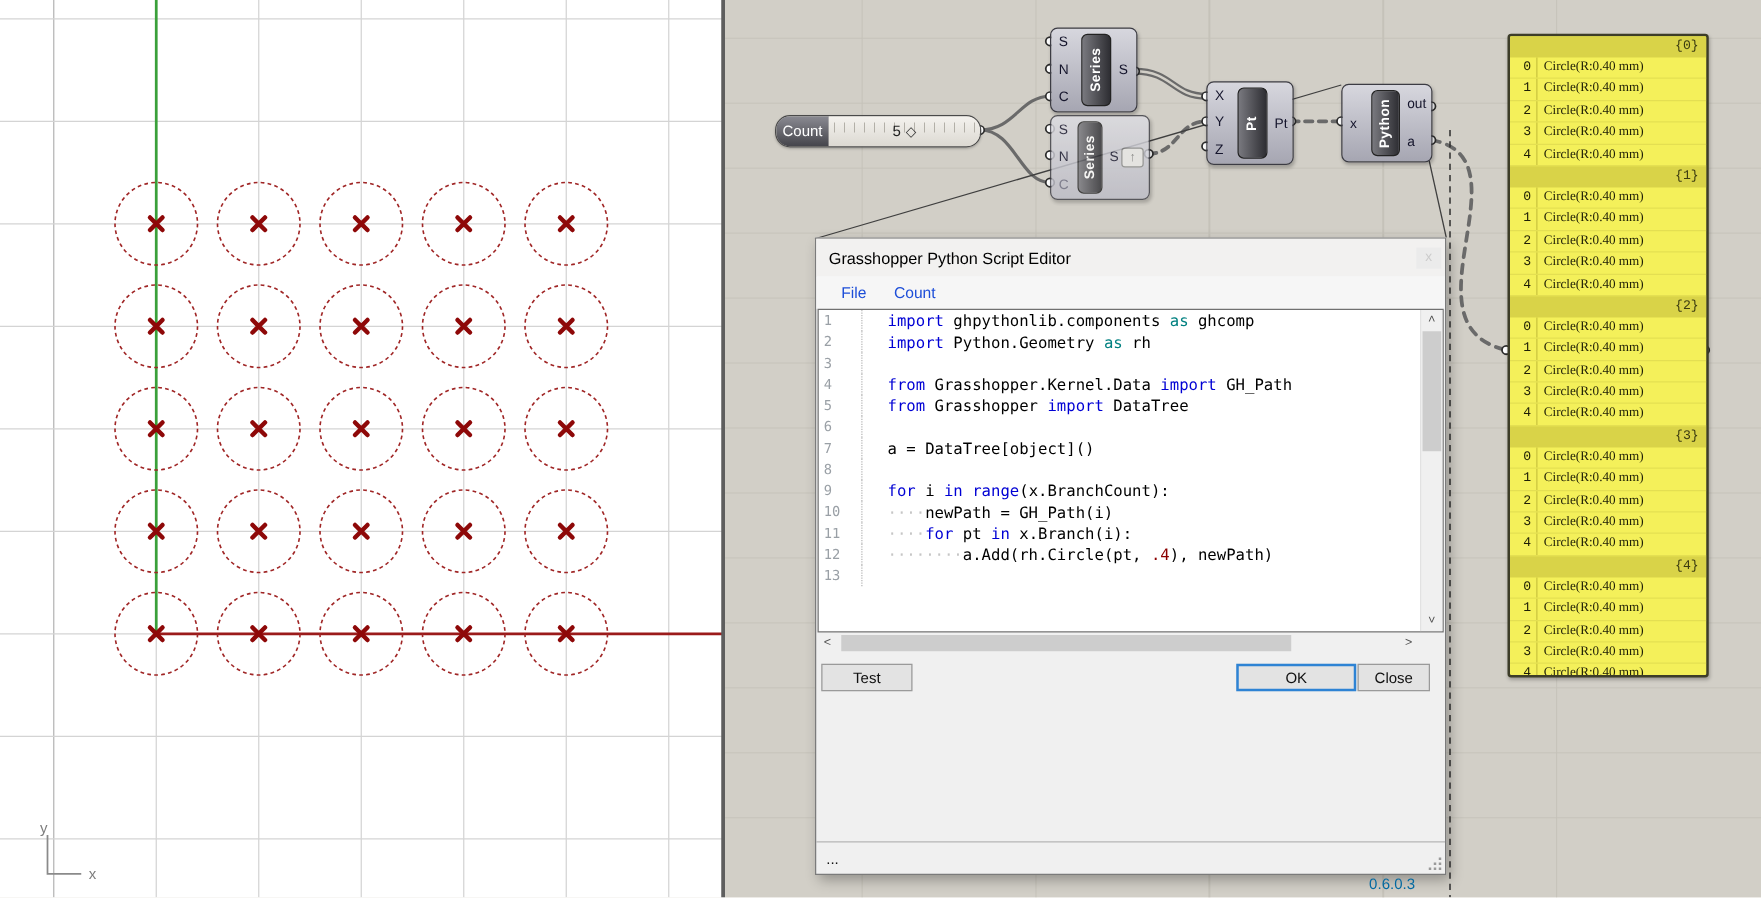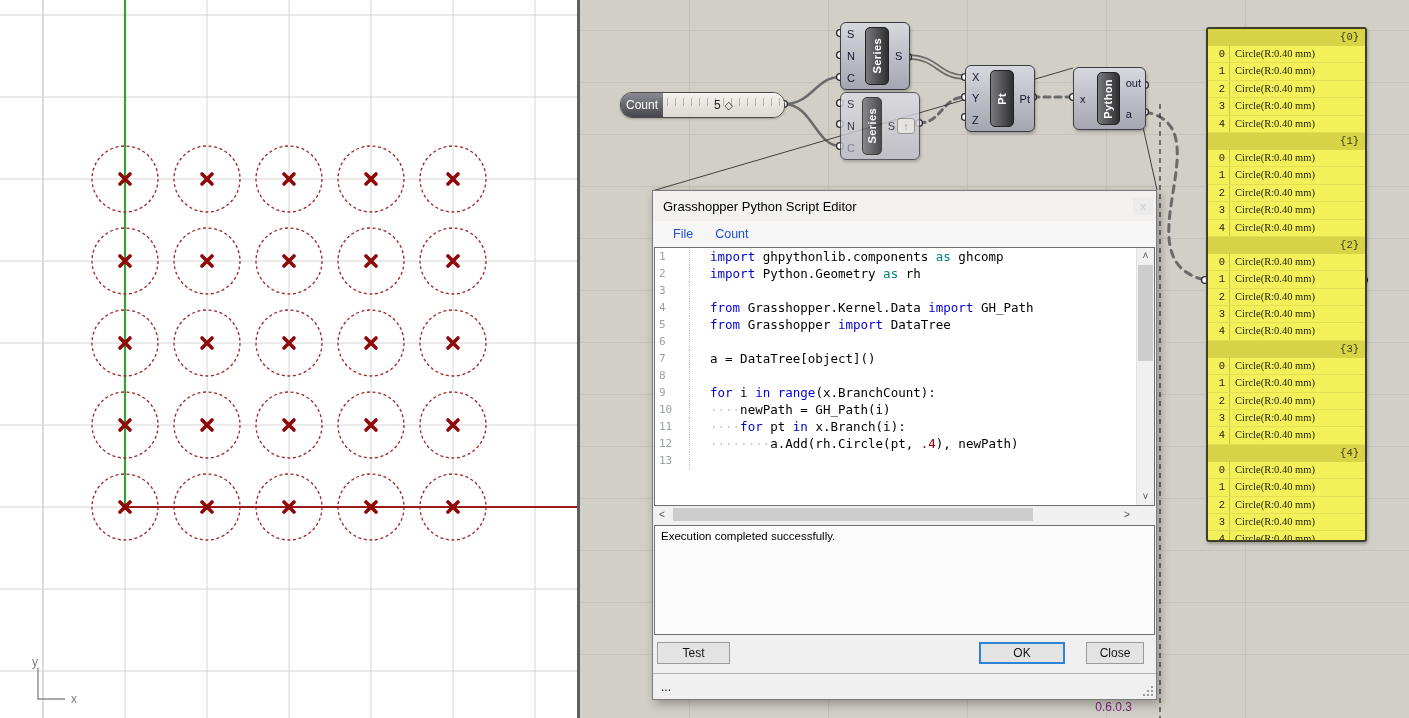--- a/index.html
+++ b/index.html
@@ -102,26 +102,26 @@
   #hscroll .arr.lf{left:0;} #hscroll .arr.rt{right:0;}
   #hscroll .thumb{position:absolute;left:19px;top:1px;width:360px;height:13px;background:#cdcdcd;}
 
   #out-box{margin:3px 1px 0 1px;height:110px;background:#fcfcfc;border:1px solid #707070;
     box-sizing:border-box;color:#000;font-size:11.5px;padding:4px 6px;}
   #btn-row{position:relative;height:40px;}
   .dbtn{position:absolute;top:7px;height:22px;background:#e3e3e3;border:1px solid #9a9a9a;
     font-size:12px;color:#111;display:flex;align-items:center;justify-content:center;
     box-sizing:border-box;}
   #btn-test{left:4px;width:73px;}
-  #btn-ok{left:326px;width:86px;border:2px solid var(--ok-focus-blue,#2e83d4);}
+  #btn-ok{left:336px;width:96px;border:2px solid var(--ok-focus-blue,#2e83d4);}
   #btn-close{left:433px;width:58px;}
   #dlg-status{position:absolute;left:0;right:0;bottom:0;height:25px;border-top:1px solid #b5b5b5;
     display:flex;align-items:center;}
   #dlg-status .dots{margin-left:8px;color:#111;}
-  #dlg-status .ver{margin-left:auto;margin-right:24px;color:#701a75;margin-top:40px;}
+  #dlg-status .ver{margin-left:auto;margin-right:24px;color:#0369a1;margin-top:40px;}
   #grip{position:absolute;right:3px;bottom:3px;width:10px;height:10px;}
   #grip i{position:absolute;width:2px;height:2px;background:#9a9a9a;}
 </style>
 </head>
 <body>
 
 <div id="screen">
 
   <svg id="viewport" width="578" height="718" xmlns="http://www.w3.org/2000/svg">
       <line x1="43" y1="0" x2="43" y2="718" stroke="#b5b5b5" stroke-width="1"></line>
@@ -440,23 +440,20 @@
         <span class="arr up">˄</span>
         <span class="thumb"></span>
         <span class="arr dn">˅</span>
       </div>
     </div>
     <div id="hscroll">
       <span class="arr lf">˂</span>
       <span class="thumb"></span>
       <span class="arr rt">˃</span>
     </div>
-    <div id="out-box">
-      <span>Execution completed successfully.</span>
-    </div>
     <div id="btn-row">
       <div class="dbtn" id="btn-test">Test</div>
       <div class="dbtn" id="btn-ok">OK</div>
       <div class="dbtn" id="btn-close">Close</div>
     </div>
     <div id="dlg-status">
       <span class="dots">...</span>
       <span class="ver">0.6.0.3</span>
       <span id="grip">
         <i style="right:0;bottom:0"></i>

